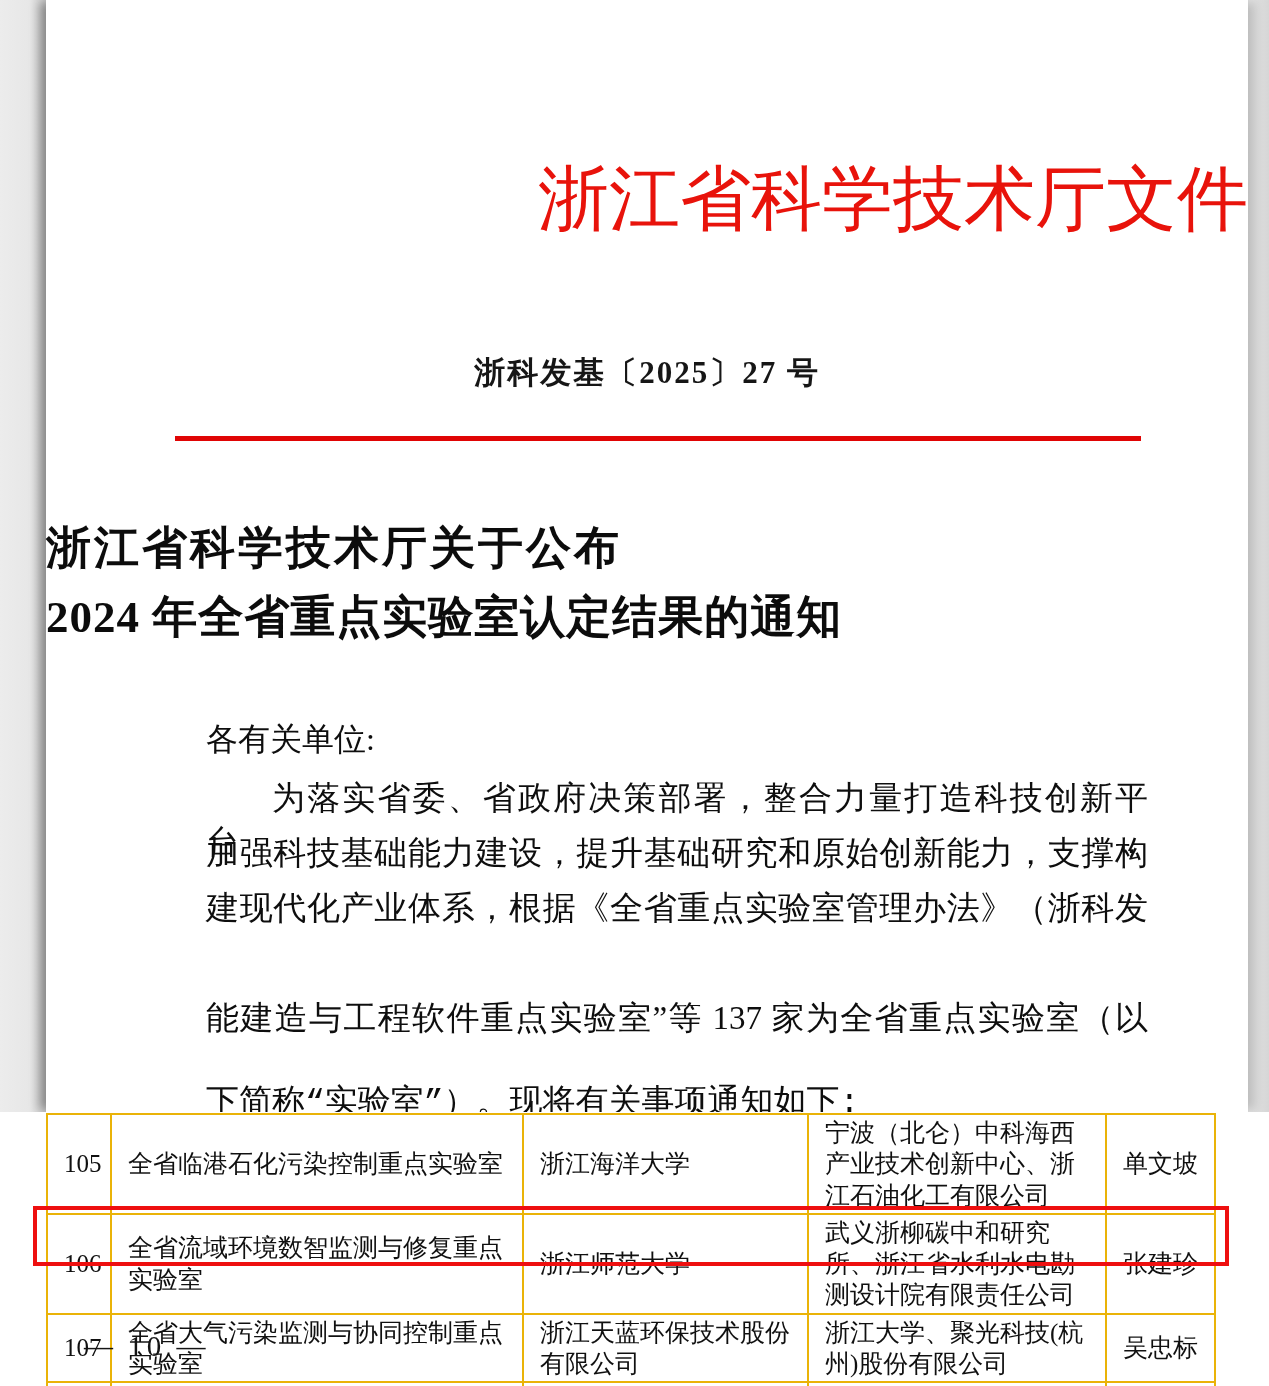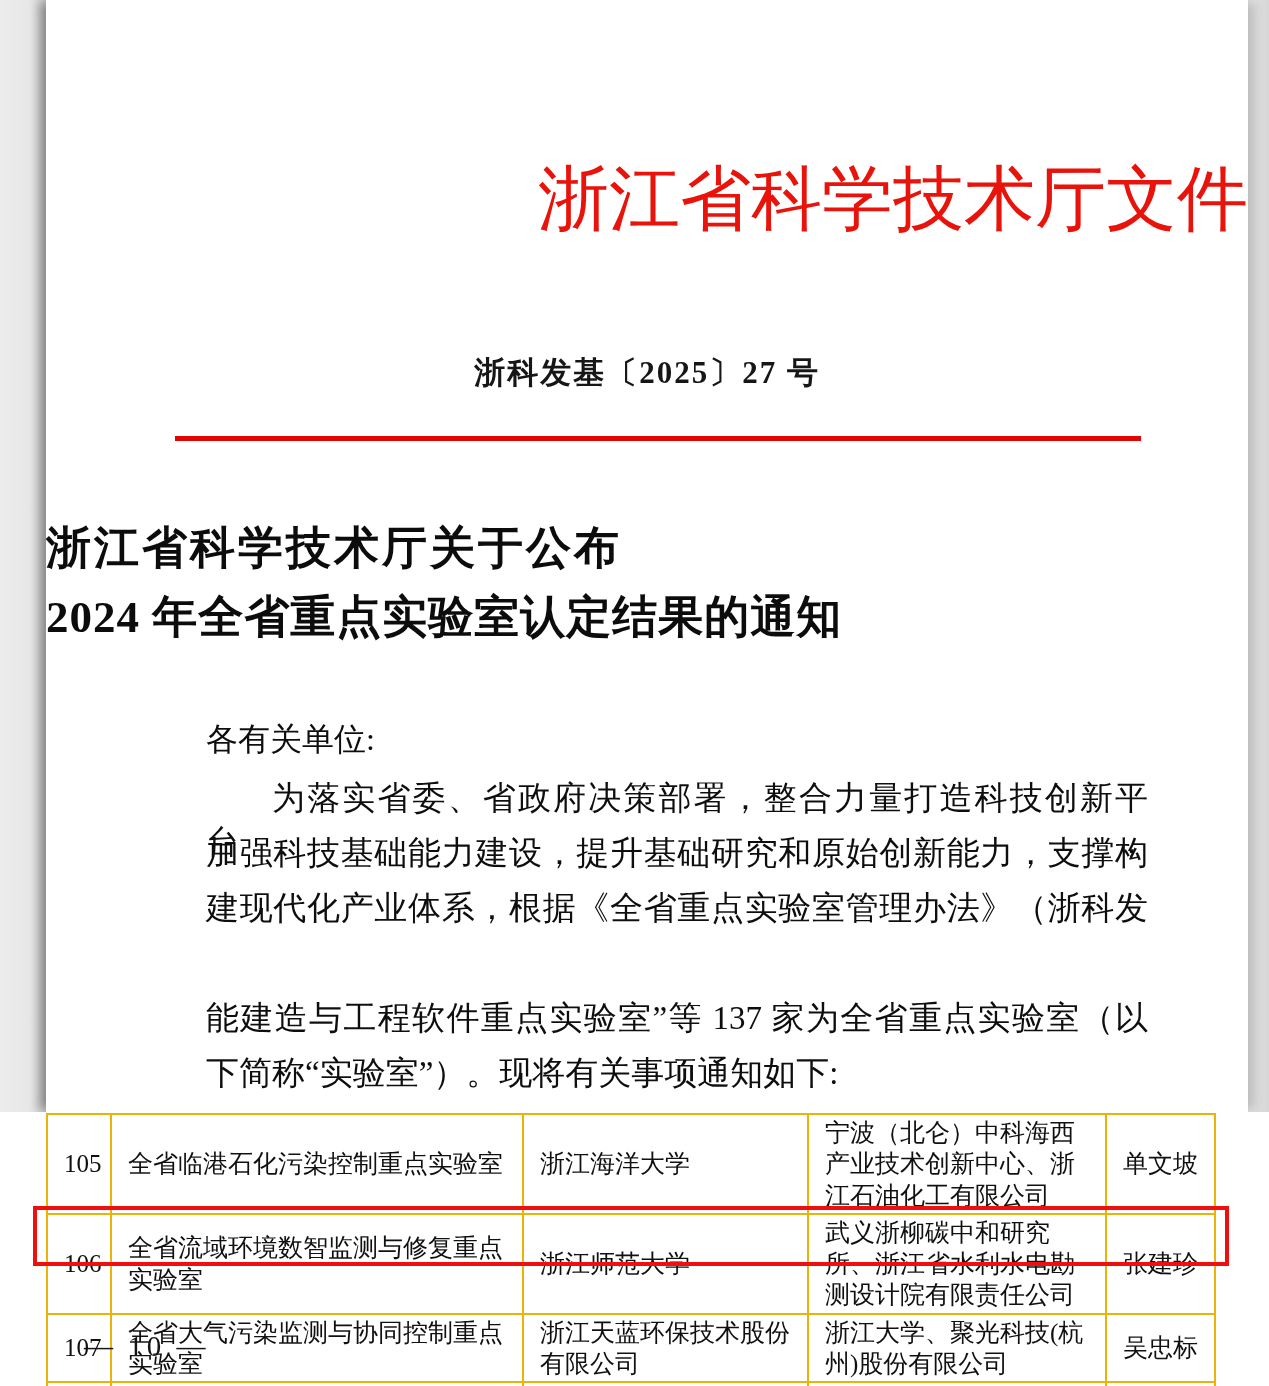--- a/index.html
+++ b/index.html
@@ -55,21 +55,21 @@
     position:absolute;left:160px;width:942px;margin:0;
     font-size:33px;line-height:44px;color:#0e0e0e;
   }
   .fill{text-align:justify;text-align-last:justify;}
   .indent{text-indent:2em;}
   .bl0{top:776px;}
   .bl1{top:831px;}
   .bl2{top:886px;}
   .bl3{top:941px;}
   .bl4{top:996px;}
-  .bl5{top:1051px;}
+  .bl5{top:1082px;font-family:Liberation Mono, monospace;}
   
   .table-area{
     position:absolute;left:0;top:1112px;width:1269px;height:274px;
     background:#ffffff;
   }
   table.labs{
     position:absolute;left:46px;top:1px;
     width:1168px;
     border-collapse:collapse;
     table-layout:fixed;

